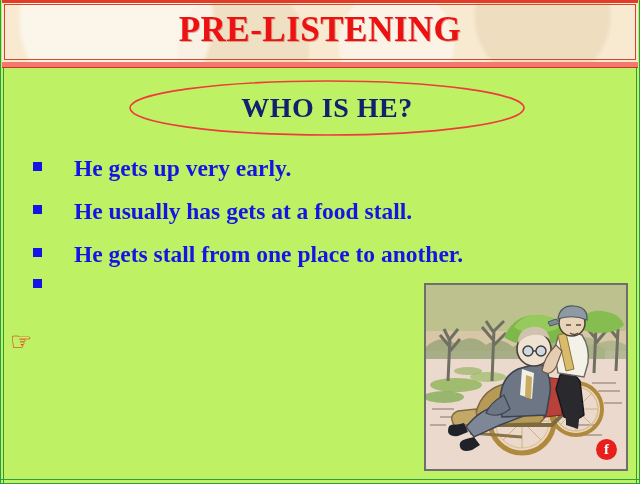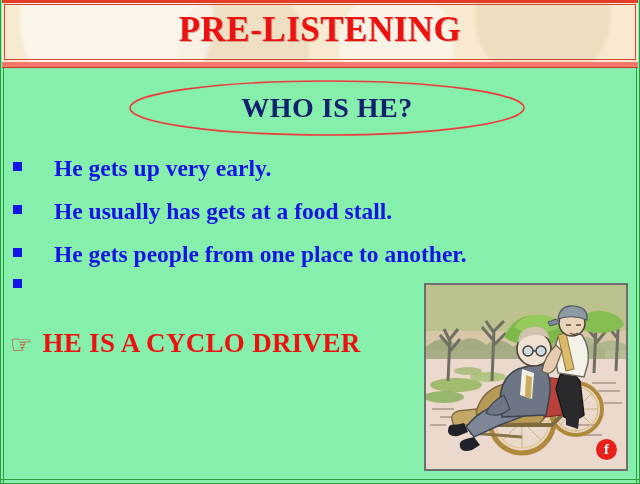--- a/index.html
+++ b/index.html
@@ -4,21 +4,21 @@
 <style>
   html, body {
     margin: 0;
     padding: 0;
     background: #ffffff;
   }
   #slide {
     position: relative;
     width: 640px;
     height: 484px;
-    background: #86efac;
+    background: #bef264;
     overflow: hidden;
     font-family: "Liberation Serif", "DejaVu Serif", serif;
   }
 
   
   .edge-green-left,
   .edge-green-right {
     position: absolute;
     top: 0;
     width: 4px;
@@ -115,20 +115,21 @@
     color: #12216e;
     letter-spacing: .5px;
   }
 
   
   .bullets {
     position: absolute;
     left: 0;
     top: 155px;
     width: 470px;
+    padding-left: 20px;
   }
   .bullet-row {
     display: flex;
     align-items: baseline;
     height: 43px;
   }
   .bullet-square {
     flex: 0 0 auto;
     width: 9px;
     height: 9px;
@@ -230,32 +231,31 @@
       <span class="bullet-text">He gets up very early.</span>
     </div>
 
     <div class="bullet-row">
       <span class="bullet-square"></span>
       <span class="bullet-text">He usually has gets at a food stall.</span>
     </div>
 
     <div class="bullet-row">
       <span class="bullet-square"></span>
-      <span class="bullet-text">He gets people from one place to another.</span>
+      <span class="bullet-text">He gets stall from one place to another.</span>
     </div>
 
     <div class="bullet-row">
       <span class="bullet-square"></span>
     </div>
 
   </div>
 
   <div class="final-row">
     <span class="hand-icon">☞</span>
-    <span class="final-text">HE IS A CYCLO DRIVER</span>
   </div>
 
   <div class="picture-frame">
     <svg width="200" height="184" viewBox="0 0 200 184" aria-hidden="true">
 
       <rect x="0" y="0" width="200" height="184" fill="#ecd9cd"></rect>
       <rect x="0" y="0" width="200" height="52" fill="#bcc18e"></rect>
       <rect x="0" y="46" width="200" height="20" fill="#d7c7a6"></rect>
 
       <path d="M0 62 q14 -14 30 -3 q16 -12 30 1 q14 -10 27 2 q16 -11 30 1 q18 -12 34 1 q16 -9 28 0 l0 16 L0 78 Z" fill="#9ca67a" opacity=".85"></path>

